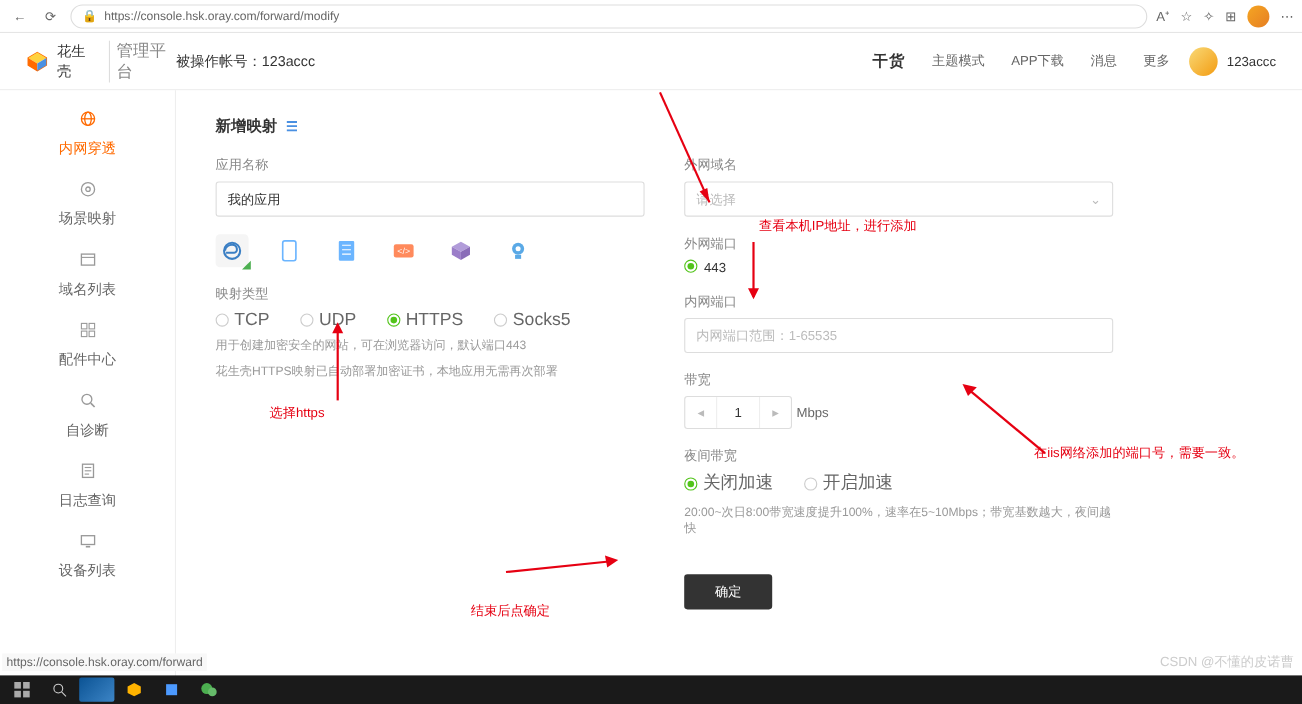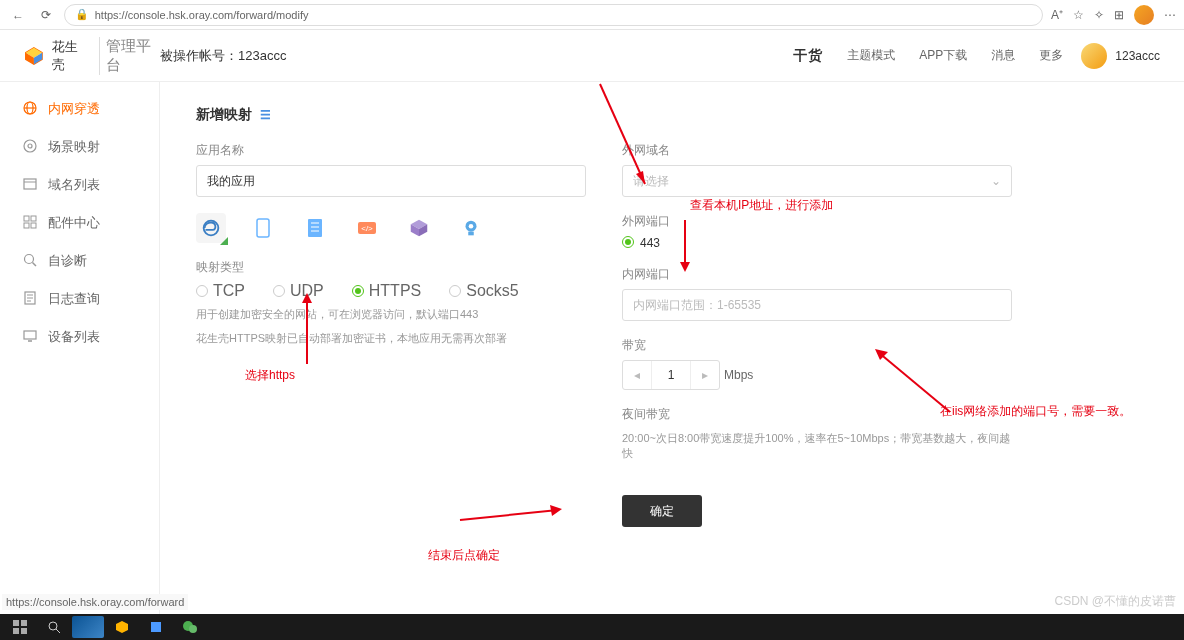--- a/index.html
+++ b/index.html
@@ -24,21 +24,21 @@
     .spacer { flex: 1; }
     .top-links { display: flex; align-items: center; gap: 24px; font-size: 12px; color: #666; }
     .ganhuo { font-size: 14px; font-weight: bold; color: #333; letter-spacing: 1px; }
     .top-links span { cursor: pointer; }
     .user-area { display: flex; align-items: center; gap: 8px; margin-left: 18px; }
     .avatar { width: 26px; height: 26px; border-radius: 50%; background: linear-gradient(135deg,#f9d976,#f39c12); }
 
     
     .layout { display: flex; height: calc(100% - 82px); }
     .sidebar { width: 160px; border-right: 1px solid #eee; padding-top: 8px; }
-    .nav-item { display: flex; gap: 10px; padding: 10px 22px; font-size: 13px; color: #666; cursor: pointer; }
+    .nav-item { display: flex; align-items: center; gap: 10px; padding: 10px 22px; font-size: 13px; color: #666; cursor: pointer; flex-direction: column; }
     .nav-item.active { color: #ff6a00; }
     .nav-icon { width: 16px; height: 16px; display: flex; align-items: center; justify-content: center; }
     .nav-icon svg { width: 16px; height: 16px; }
 
     .content { flex: 1; padding: 24px 36px; overflow: hidden; position: relative; }
     .page-title { font-size: 14px; font-weight: 600; margin-bottom: 18px; display: flex; align-items: center; gap: 8px; }
     .title-icon { color: #4a90e2; font-size: 12px; }
 
     .form-cols { display: flex; gap: 36px; }
     .col { flex: 1; max-width: 390px; }
@@ -314,20 +314,30 @@
             <div class="stepper">
               <span class="step-btn">◂</span>
               <span class="step-val">1</span>
               <span class="step-btn">▸</span>
             </div>
             <span class="unit-label">Mbps</span>
           </div>
         </div>
         <div class="field">
           <div class="label">夜间带宽</div>
+          <div class="radio-group2">
+            <div class="radio-item">
+                <span class="radio checked"></span>
+                <span>关闭加速</span>
+              </div>
+            <div class="radio-item">
+                <span class="radio"></span>
+                <span>开启加速</span>
+              </div>
+          </div>
           <div class="note">20:00~次日8:00带宽速度提升100%，速率在5~10Mbps；带宽基数越大，夜间越快</div>
         </div>
         <button class="submit-btn">确定</button>
       </div>
     </div>
 
     <div class="anno" style="top:-20px; left:270px;">如果可以，进行域名选择</div>
     <svg class="arrow" style="top:2px; left:390px;" width="100" height="110">
         <line x1="50" y1="0" x2="95" y2="100" stroke="#e60012" stroke-width="2"></line>
         <polygon points="95,100 86,90 93,87" fill="#e60012"></polygon>

